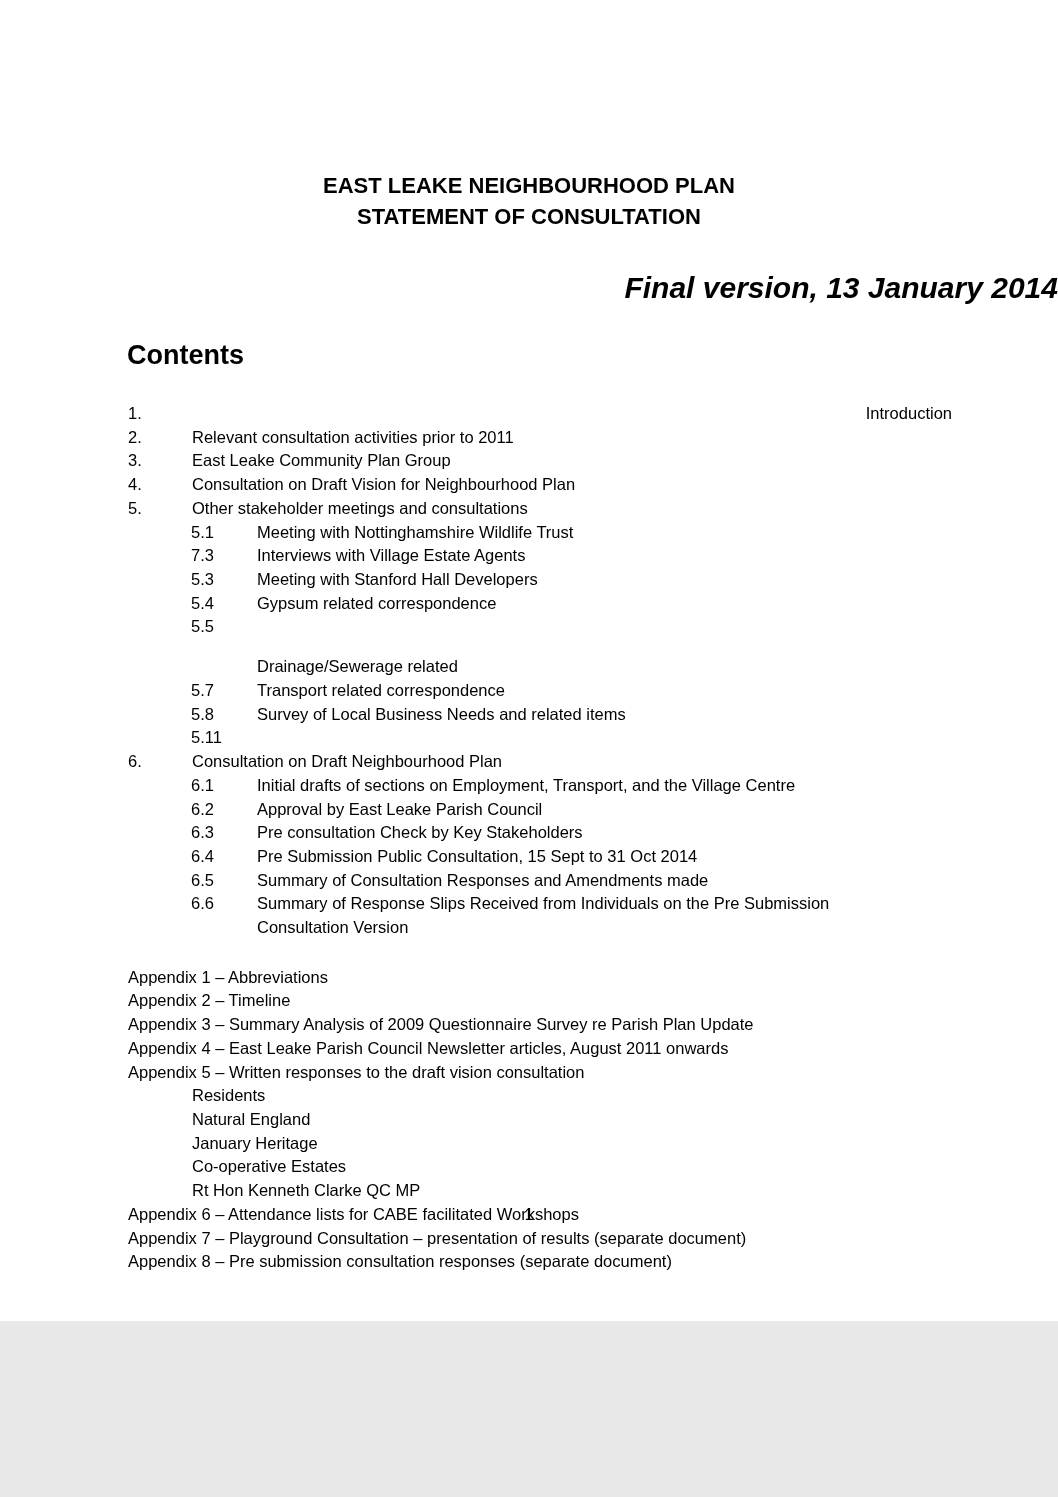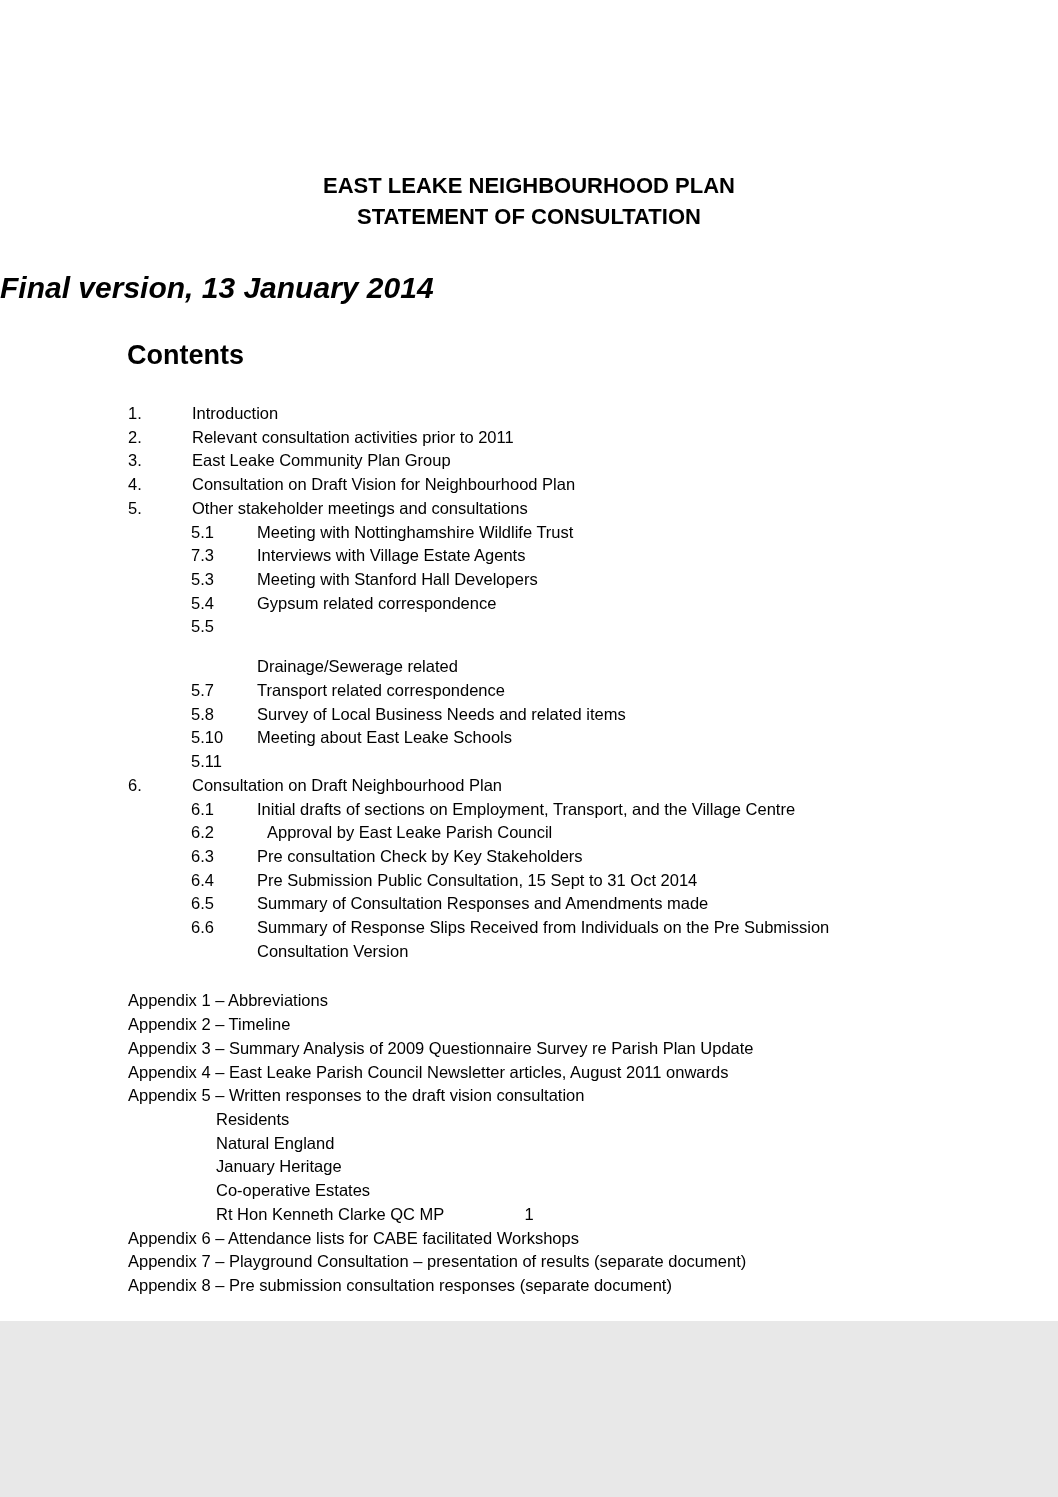--- a/index.html
+++ b/index.html
@@ -17,21 +17,21 @@
     margin-top: 170px;
     text-align: center;
   }
   .title-line {
     font-size: 22px;
     font-weight: bold;
     line-height: 31px;
   }
   .subtitle {
     margin-top: 40px;
-    text-align: left;
+    text-align: right;
     font-size: 30px;
     font-style: italic;
     font-weight: bold;
     line-height: 32px;
   }
   .contents-heading {
     margin: 38px 0 0 127px;
     font-size: 27px;
     font-weight: bold;
     line-height: 27px;
@@ -44,21 +44,21 @@
   .toc-row { display: flex; align-items: flex-start; }
   .toc-row.indent { margin-left: 63px; }
   .toc-num { flex: 0 0 66px; width: 66px; }
   .toc-row:not(.indent) .toc-num { flex: 0 0 64px; width: 64px; }
   .toc-text { flex: 1 1 auto; max-width: 760px; }
   .appendix-list {
     margin: 26px 0 0 128px;
     font-size: 16.5px;
     line-height: 23.7px;
   }
-  .app-row.indent { margin-left: 88px; }
+  .app-row.indent { margin-left: 64px; }
   .page-number {
     position: absolute;
     bottom: 94px;
     left: 0;
     right: 0;
     text-align: center;
     font-size: 16.5px;
     line-height: 23.7px;
   }
 </style>
@@ -73,21 +73,21 @@
   </div>
 
   <div class="subtitle">Final version, 13 January 2014</div>
 
   <div class="contents-heading">Contents</div>
 
   <div class="toc" id="toc">
       <div class="toc-row">
         <span class="toc-num">1.</span>
         <span class="toc-text">
-          <span style="display: block;">Introduction</span>
+          <span style="display: block; text-align: right;">Introduction</span>
         </span>
       </div>
       <div class="toc-row">
         <span class="toc-num">2.</span>
         <span class="toc-text">
           <span style="display: block;">Relevant consultation activities prior to 2011</span>
         </span>
       </div>
       <div class="toc-row">
         <span class="toc-num">3.</span>
@@ -143,44 +143,38 @@
           <span style="display: block;">Transport related correspondence</span>
         </span>
       </div>
       <div class="toc-row indent">
         <span class="toc-num">5.8</span>
         <span class="toc-text">
           <span style="display: block;">Survey of Local Business Needs and related items</span>
         </span>
       </div>
       <div class="toc-row indent">
-        <span class="toc-num">5.10</span>
-        <span class="toc-text">
-          <span style="display: block;">Meeting about East Leake Schools</span>
-        </span>
-      </div>
-      <div class="toc-row indent">
         <span class="toc-num">5.11</span>
       </div>
       <div class="toc-row">
         <span class="toc-num">6.</span>
         <span class="toc-text">
           <span style="display: block;">Consultation on Draft Neighbourhood Plan</span>
         </span>
       </div>
       <div class="toc-row indent">
         <span class="toc-num">6.1</span>
         <span class="toc-text">
           <span style="display: block;">Initial drafts of sections on Employment, Transport, and the Village Centre</span>
         </span>
       </div>
       <div class="toc-row indent">
         <span class="toc-num">6.2</span>
         <span class="toc-text">
-          <span style="display: block; margin-left: 10px;">Approval by East Leake Parish Council</span>
+          <span style="display: block;">Approval by East Leake Parish Council</span>
         </span>
       </div>
       <div class="toc-row indent">
         <span class="toc-num">6.3</span>
         <span class="toc-text">
           <span style="display: block;">Pre consultation Check by Key Stakeholders</span>
         </span>
       </div>
       <div class="toc-row indent">
         <span class="toc-num">6.4</span>

